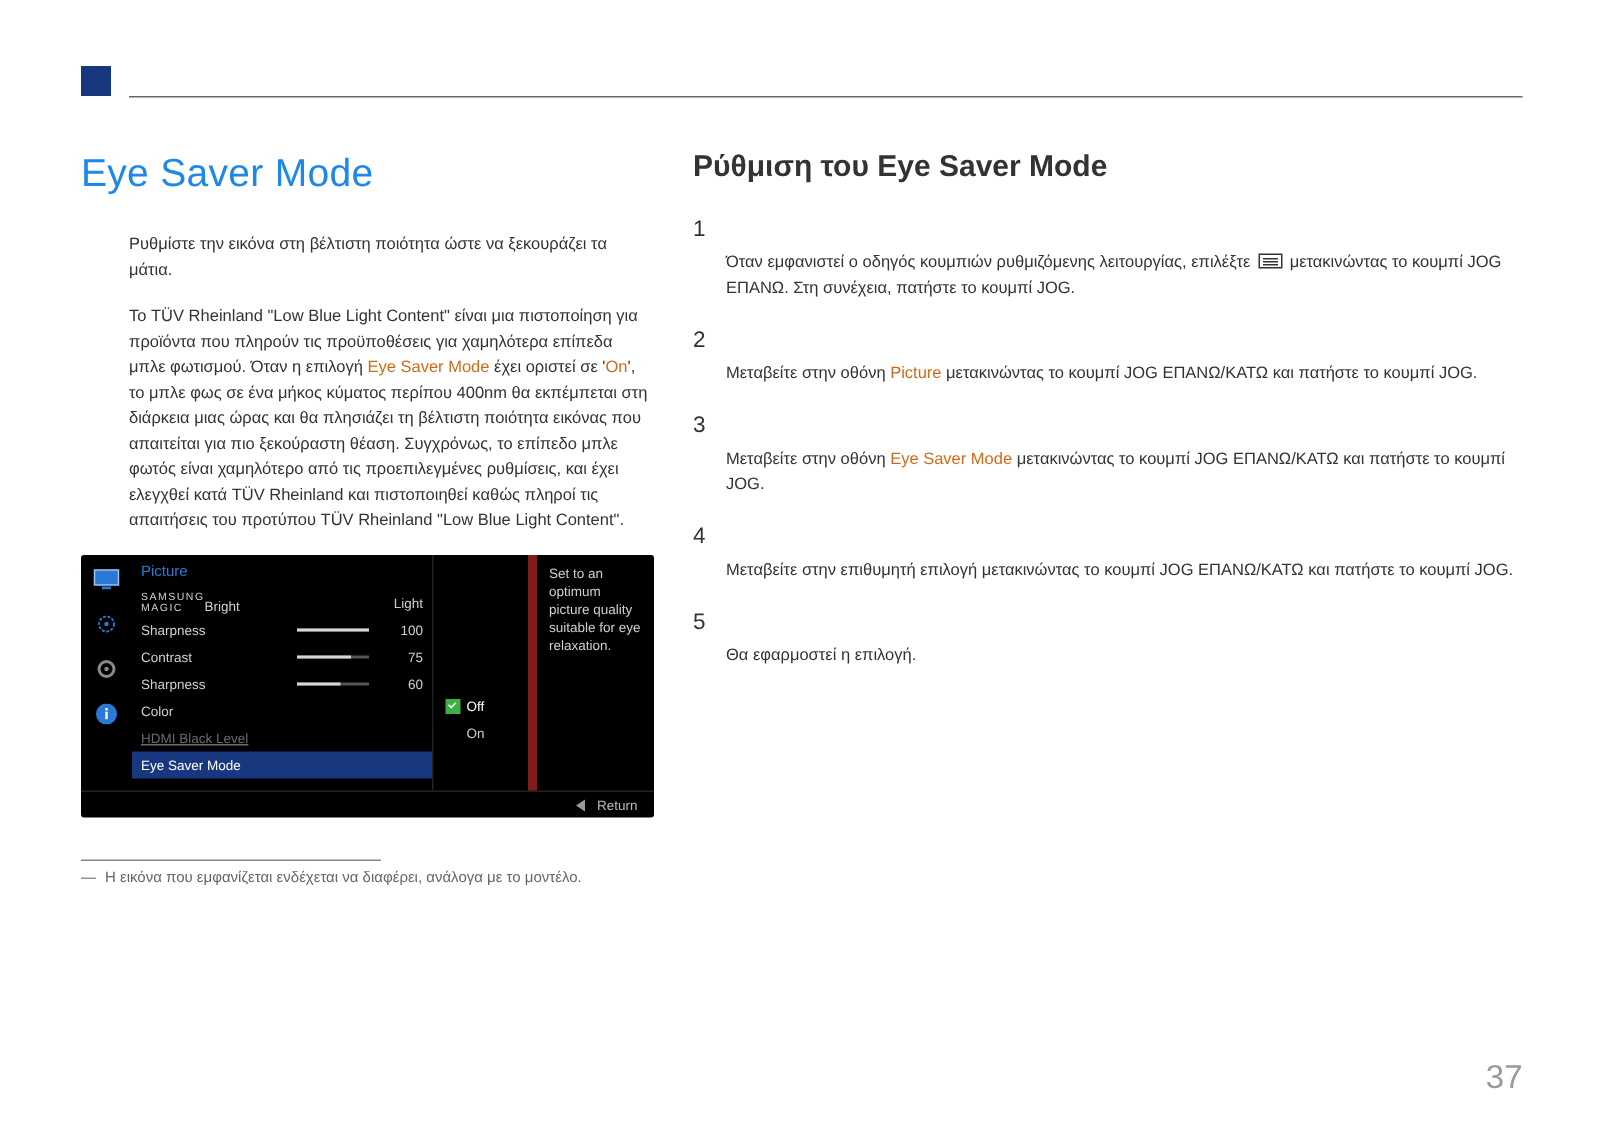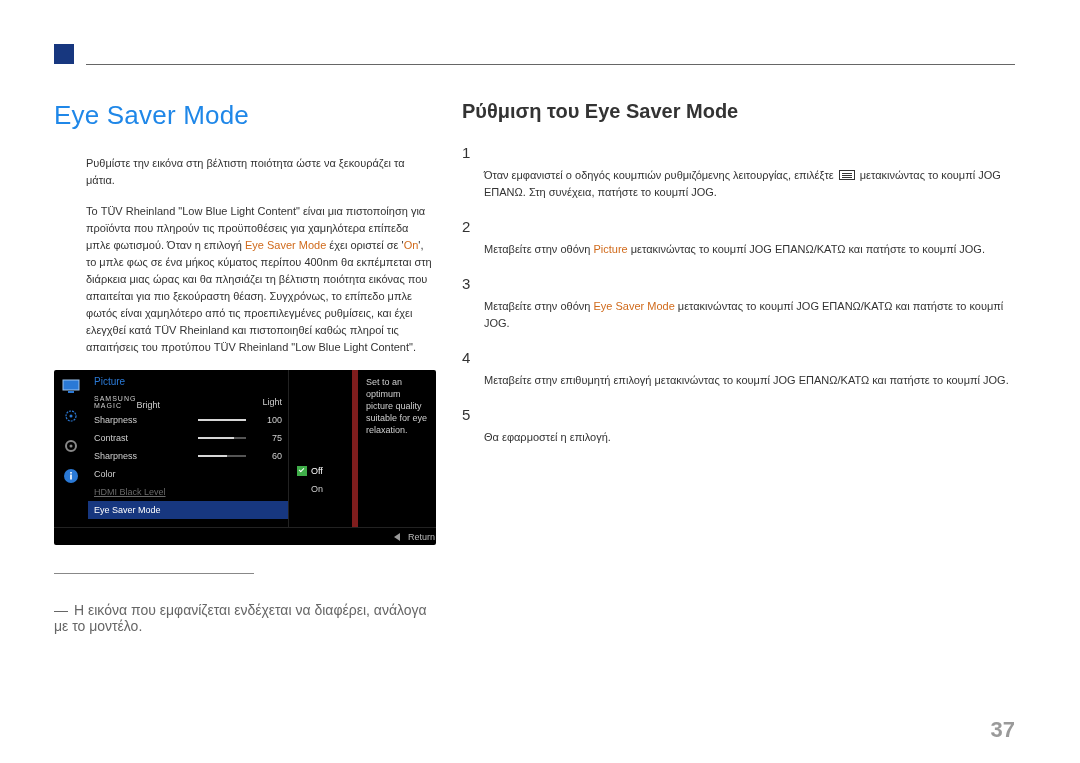--- a/index.html
+++ b/index.html
@@ -34,28 +34,28 @@
   .osd-label { width:96px; }
   .osd-bar { flex:1; height:2px; background:#555; position:relative; margin:0 8px;}
   .osd-bar .fill { position:absolute; left:0; top:0; bottom:0; background:#d6d6d6; }
   .osd-val { width:28px; text-align:right; }
   .osd-valcol { width:64px; border-left:1px solid #222; padding:6px 0 8px 0; }
   .osd-valrow { height:18px; display:flex; padding:0 8px; font-size:9px; }
   .osd-valrow.sel { color:#fff; background:#000; }
   .check { display:inline-block; width:10px; height:10px; background:#3fae49; margin-right:4px; position:relative;}
   .check::after { content:""; position:absolute; left:2px; top:2px; width:4px; height:2px; border-left:1.5px solid #fff; border-bottom:1.5px solid #fff; transform:rotate(-45deg);}
   .osd-right { width:84px; border-left:6px solid #7f1d1d; padding:6px 8px; font-size:9px; line-height:12px; color:#cfcfcf;}
-  .osd-footer { height:18px; border-top:1px solid #222; display:flex; justify-content:flex-end; align-items:center; padding:0 1px; gap:8px; color:#bbb; font-size:9px;}
+  .osd-footer { height:18px; border-top:1px solid #222; display:flex; justify-content:flex-end; align-items:center; padding:0 11px; gap:8px; color:#bbb; font-size:9px;}
   .tri-left { width:0; height:0; border-top:4px solid transparent; border-bottom:4px solid transparent; border-right:6px solid #999;}
   .sm-brand { font-size:7px; letter-spacing:1px; display:inline-block; line-height:7px; }
   .sm-brand .top { display:block; }
   .footnote-rule { margin-top:28px; width:200px; height:1px; background:#888; }
-  .footnote { font-size:14px; color:#666; margin-top:28px; }
+  .footnote { font-size:10px; color:#666; margin-top:6px; }
   .footnote .dash { margin-right:6px; }
-  .page-num { position:absolute; right:54px; bottom:20px; font-size:22px; color:#9a9a9a; font-weight:700; }
+  .page-num { position:absolute; right:54px; bottom:32px; font-size:22px; color:#9a9a9a; font-weight:400; }
 </style>
 </head>
 <body>
 
 <div class="page">
   <div class="chapter-mark"></div>
   <div class="header-rule"></div>
 
   <div class="columns">
     <div class="left">

